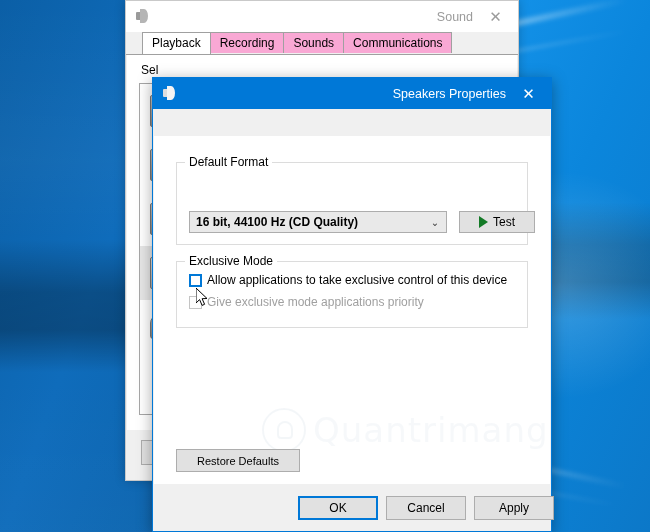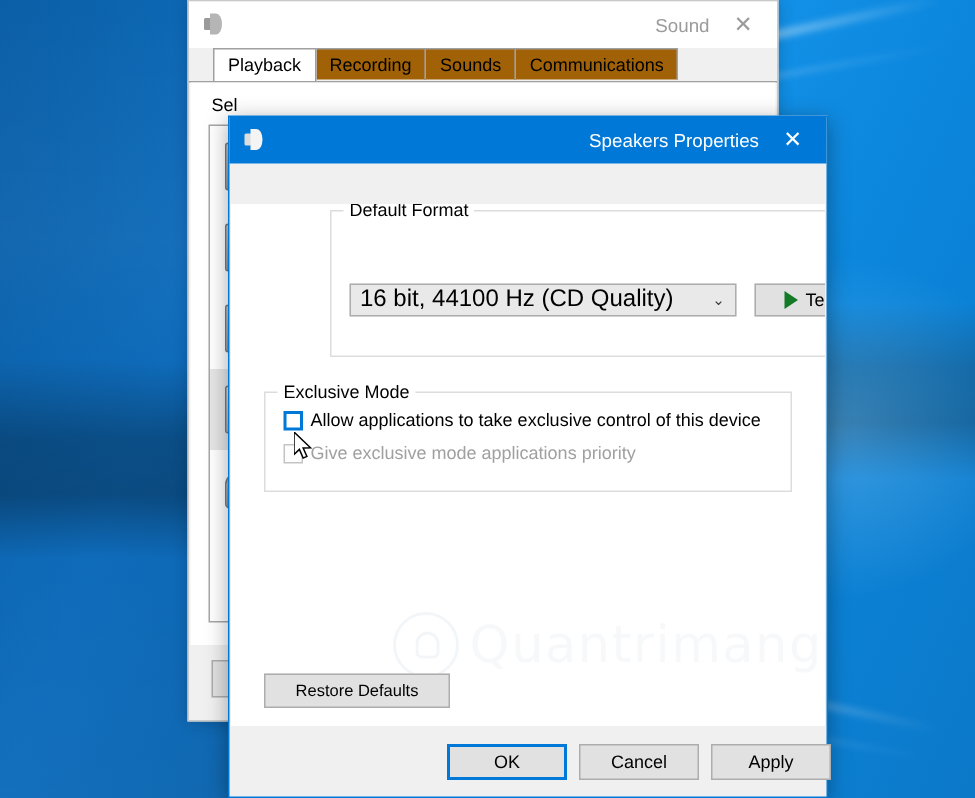--- a/index.html
+++ b/index.html
@@ -54,21 +54,21 @@
     border:1px solid #c9c9c9;background:#f0f0f0;
     box-shadow:0 0 10px rgba(0,0,0,.22);
   }
   #sound-window .win-title{background:#ffffff;}
   #sound-window .ttl-text{color:#9b9b9b;}
   #sound-window .win-close{color:#9b9b9b;}
   .spk-glyph{display:block;width:14px;height:14px;position:relative;}
   .spk-glyph::before{content:"";position:absolute;left:0;top:3px;width:5px;height:8px;background:#9a9a9a;border-radius:1px;}
   .spk-glyph::after{content:"";position:absolute;left:4px;top:0px;width:8px;height:14px;background:#b5b5b5;border-radius:0 50% 50% 0 / 0 50% 50% 0;}
   .sound-tabs{height:22px;display:flex;padding-left:16px;background:#f0f0f0;border-bottom:1px solid #a0a0a0;}
-  .sound-tabs .tab{height:21px;line-height:21px;padding:0 9px;font-size:12px;border:1px solid #a0a0a0;border-bottom:none;background:#a16207;margin-right:-1px;box-sizing:border-box;}
+  .sound-tabs .tab{height:21px;line-height:21px;padding:0 9px;font-size:12px;border:1px solid #a0a0a0;border-bottom:none;background:#f9a8d4;margin-right:-1px;box-sizing:border-box;}
   .sound-tabs .tab.active{background:#ffffff;position:relative;z-index:2;height:22px;line-height:21px;}
   .sound-body{position:absolute;left:1px;top:54px;right:1px;bottom:50px;background:#ffffff;}
   .sound-hint{position:absolute;left:14px;top:8px;font-size:12px;color:#000;white-space:nowrap;}
   .dev-list{position:absolute;left:12px;top:28px;width:360px;height:330px;border:1px solid #a6a6a6;background:#fff;overflow:hidden;}
   .dev-row{height:54px;display:flex;align-items:center;padding-left:10px;box-sizing:border-box;}
   .dev-row.sel{background:#e6e6e6;}
   .dev-ico{width:22px;height:30px;background:linear-gradient(180deg,#c9c9c9,#8f8f8f);border:1px solid #7a7a7a;border-radius:2px;position:relative;}
   .dev-ico::after{content:"";position:absolute;left:4px;top:4px;right:4px;bottom:4px;background:#3b3b3b;border-radius:1px;}
   .dev-ico.sel2{background:linear-gradient(180deg,#e3e3e3,#b0b0b0);}
   .dev-ico.mic{width:16px;height:22px;border-radius:8px 8px 3px 3px;background:linear-gradient(180deg,#b8b8b8,#8a8a8a);}
@@ -90,24 +90,24 @@
 
   .props-tabs{height:22px;display:flex;align-items:flex-end;padding-left:7px;background:#f0f0f0;border-bottom:1px solid #a0a0a0;margin-top:3px;}
   .props-tabs .tab{height:21px;line-height:21px;padding:0 9px;font-size:12px;border:1px solid #a0a0a0;border-bottom:none;background:#f0f0f0;margin-right:-1px;box-sizing:border-box;}
   .props-tabs .tab.active{background:#ffffff;position:relative;z-index:2;height:22px;}
 
   .props-body{position:absolute;left:1px;top:58px;right:1px;bottom:47px;background:#ffffff;overflow:hidden;}
 
   .groupbox{position:absolute;border:1px solid #dcdcdc;box-sizing:border-box;}
   .groupbox > .gb-title{position:absolute;top:-8px;left:8px;background:#ffffff;padding:0 4px;font-size:12px;color:#000;}
 
-  #gb-default{left:22px;top:4px;width:352px;height:98px;margin-left:44px;}
+  #gb-default{left:22px;top:26px;width:352px;height:83px;}
   .gb-desc{position:absolute;left:12px;top:10px;width:328px;font-size:12px;line-height:15px;color:#000;}
   .combo{position:absolute;left:12px;top:48px;width:258px;height:22px;border:1px solid #adadad;background:#e9e9e9;box-sizing:border-box;display:flex;align-items:center;}
-  .combo .combo-val{padding-left:6px;font-size:16px;flex:1 1 auto;white-space:nowrap;overflow:hidden;}
+  .combo .combo-val{padding-left:6px;font-size:12px;flex:1 1 auto;white-space:nowrap;overflow:hidden;font-weight:bold;}
   .combo .chev{width:22px;text-align:center;font-size:10px;color:#3a3a3a;}
   .test-btn{position:absolute;left:282px;top:48px;width:76px;height:22px;border:1px solid #adadad;background:#e1e1e1;box-sizing:border-box;display:flex;align-items:center;justify-content:center;gap:5px;font-size:12px;}
   .play-tri{width:0;height:0;border-left:9px solid #137a26;border-top:6px solid transparent;border-bottom:6px solid transparent;}
 
   #gb-exclusive{left:22px;top:125px;width:352px;height:67px;}
   .cbrow{position:absolute;left:12px;display:flex;align-items:center;font-size:12px;}
   .cbrow.r1{top:11px;}
   .cbrow.r2{top:33px;color:#a0a0a0;}
   .cbox{width:13px;height:13px;border:1px solid #6a6a6a;background:#fff;box-sizing:border-box;margin-right:5px;flex:0 0 auto;}
   .cbox.hover{border:2px solid #0078d7;}

